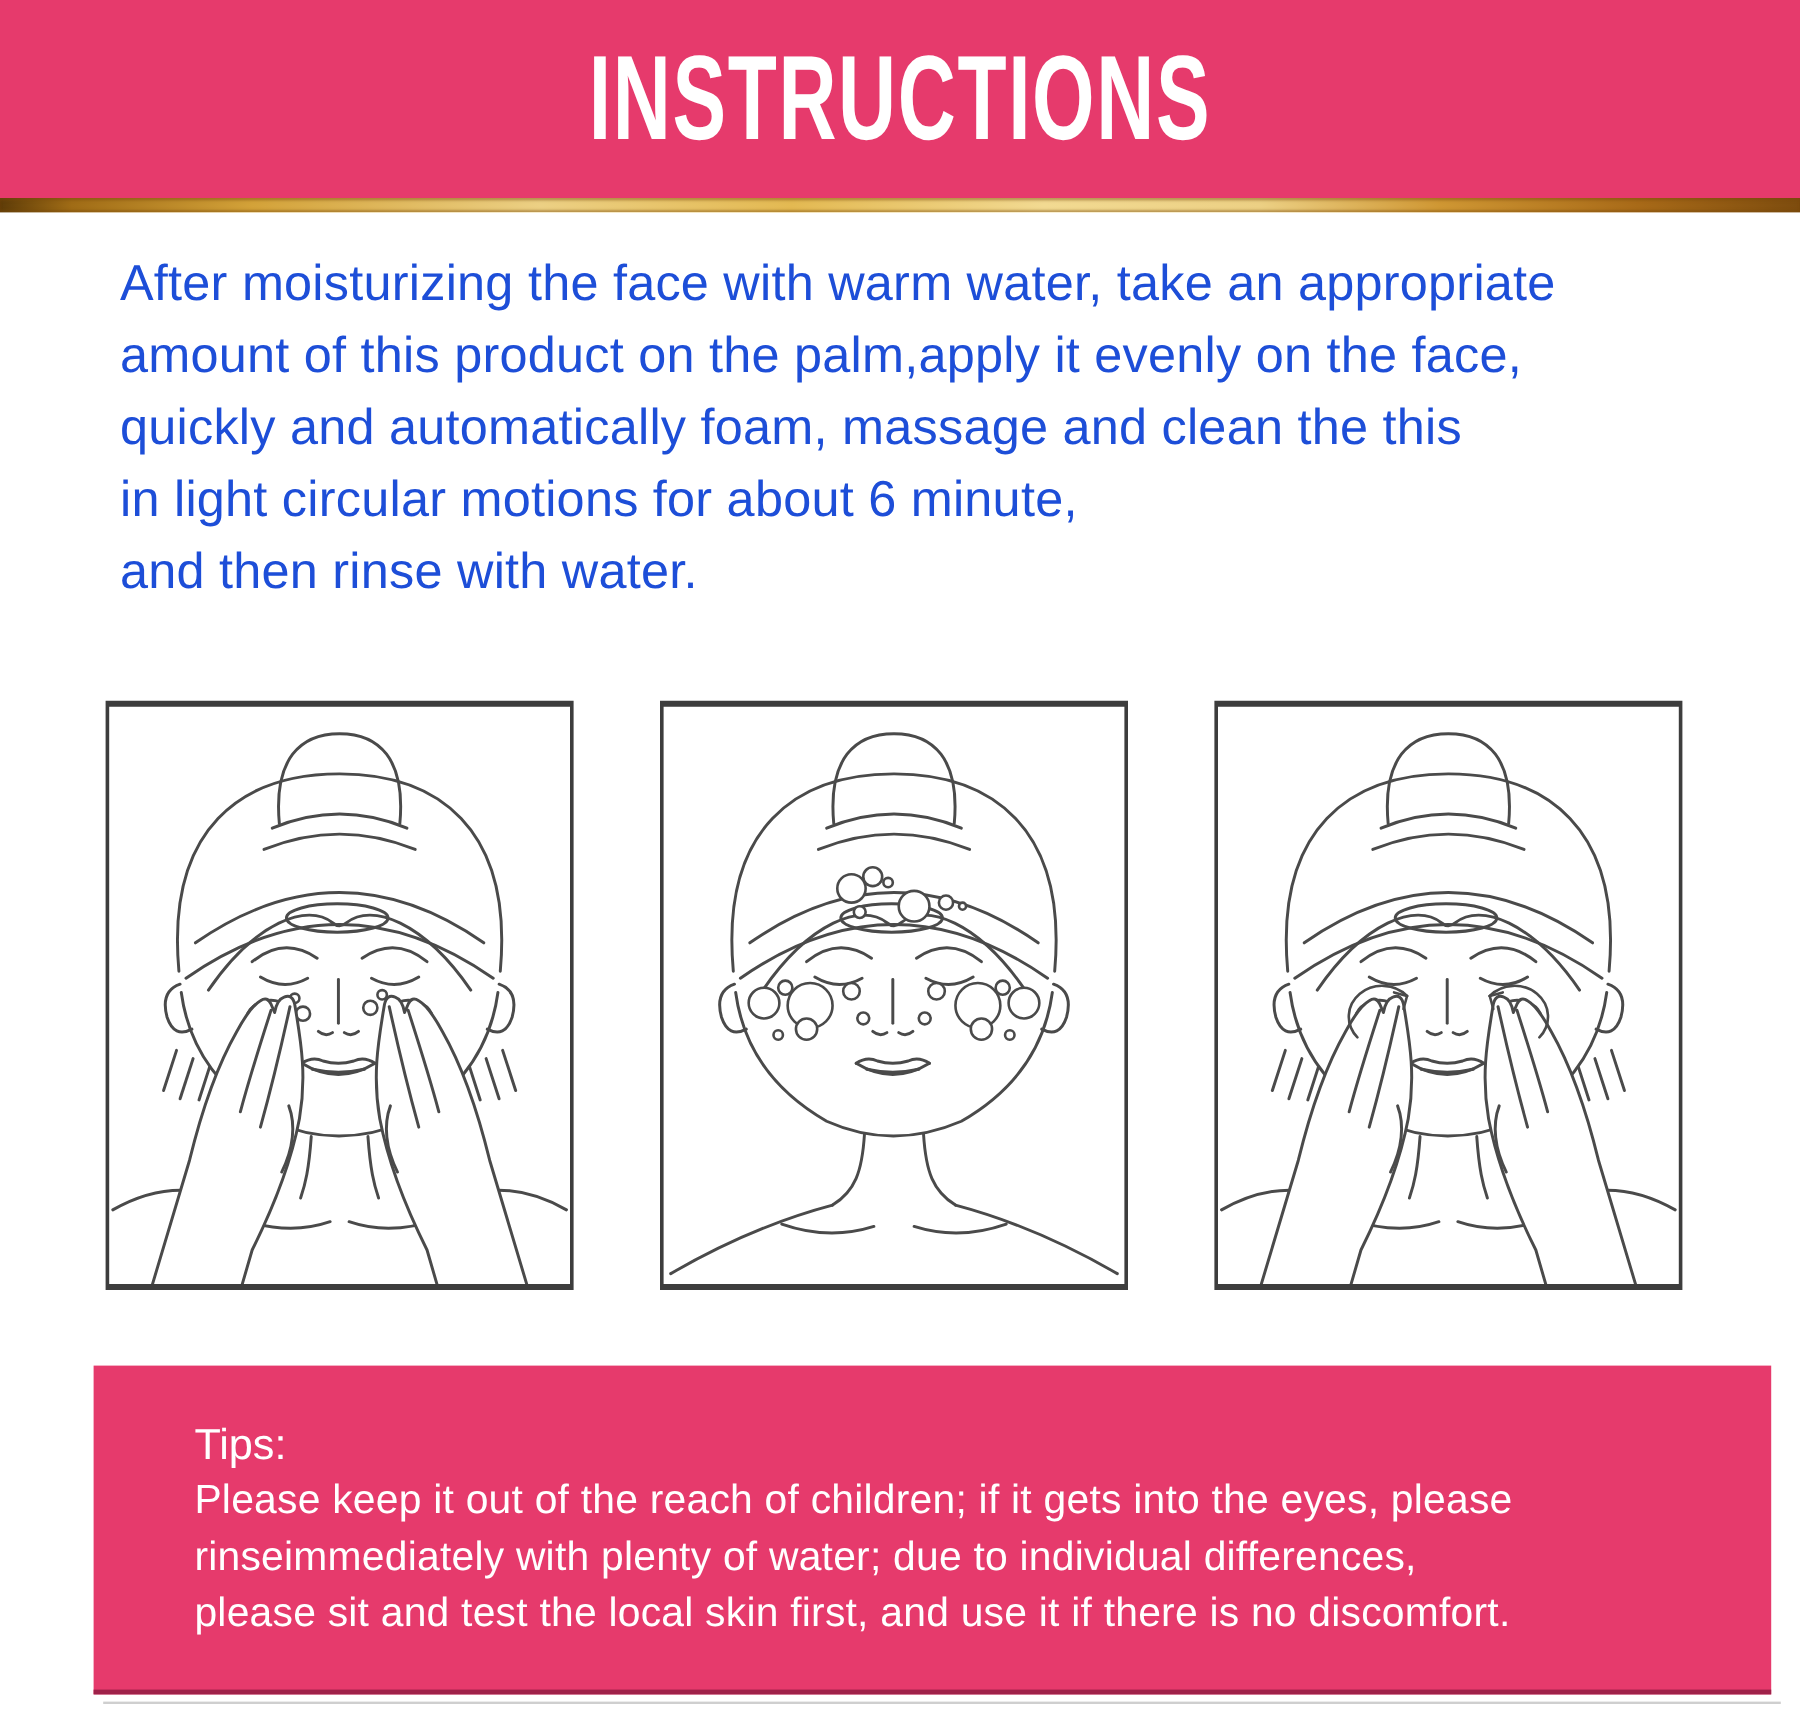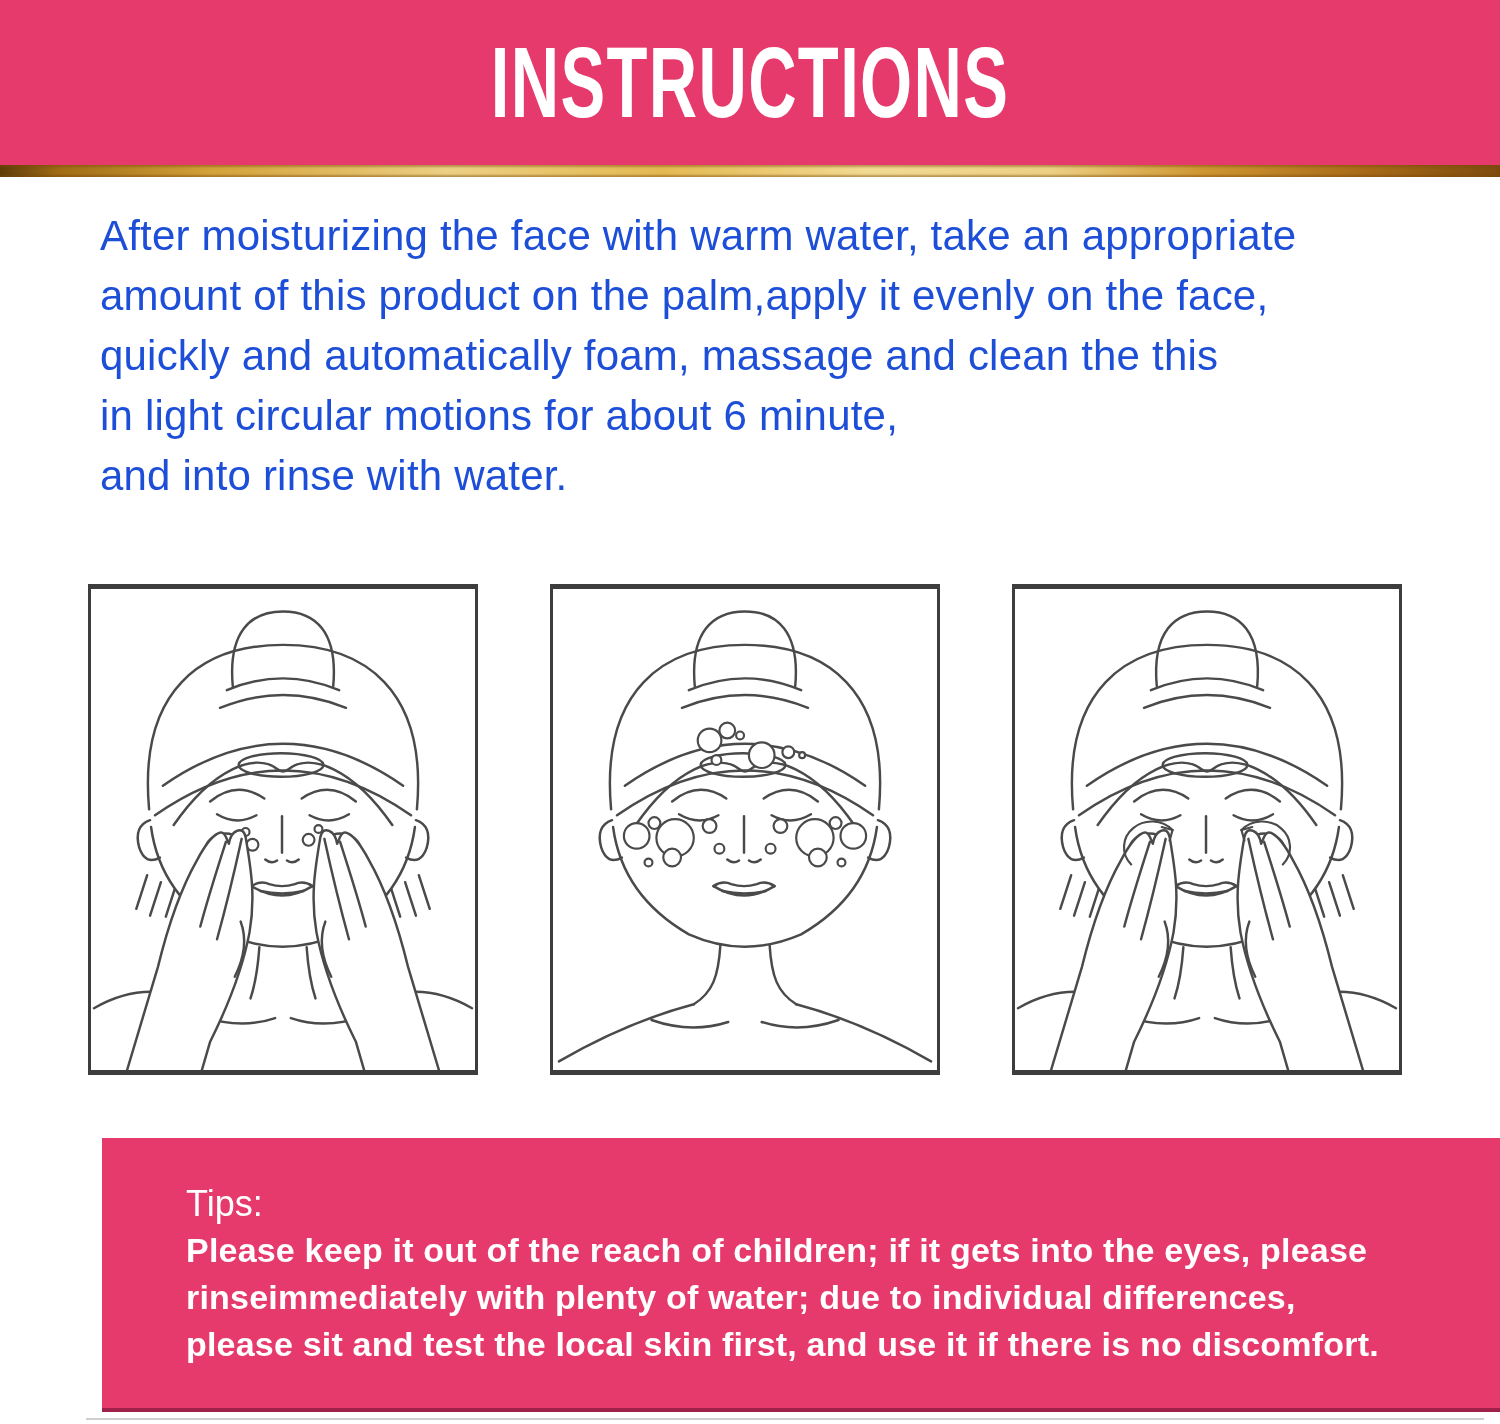--- a/index.html
+++ b/index.html
@@ -29,26 +29,26 @@
   }
   
   .panels{position:absolute;left:88px;top:584px;display:flex;gap:72px;}
   .panel{
     width:390px;height:491px;box-sizing:border-box;background:#ffffff;
     border:3px solid #3d3d3d;border-top-width:5px;border-bottom-width:5px;
   }
   .panel svg{display:block;width:100%;height:100%;}
   
   .tips{
-    position:absolute;left:102px;top:1138px;width:1398px;height:274px;box-sizing:border-box;
+    position:absolute;left:78px;top:1138px;width:1398px;height:274px;box-sizing:border-box;
     background:#e63a6c;border-bottom:4px solid #9f2149;
     color:#ffffff;padding:42px 40px 0 84px;
   }
   .tips .heading{font-size:36px;line-height:47px;font-weight:300;}
-  .tips .line{font-size:34px;line-height:47px;font-weight:700;letter-spacing:.2px;}
+  .tips .line{font-size:34px;line-height:47px;font-weight:400;letter-spacing:.2px;}
   .shadow-line{
     position:absolute;left:86px;top:1418px;width:1398px;height:2px;background:#cfcfcf;
   }
   .defs-holder{position:absolute;width:0;height:0;overflow:hidden;}
 </style>
 </head>
 <body>
 
 <div class="page">
 
@@ -154,21 +154,21 @@
   <div class="hdr">
     <h1>INSTRUCTIONS</h1>
   </div>
   <div class="gold"></div>
 
   <div class="intro">
     <div>After moisturizing the face with warm water, take an appropriate</div>
     <div>amount of this product on the palm,apply it evenly on the face,</div>
     <div>quickly and automatically foam, massage and clean the this</div>
     <div>in light circular motions for about 6 minute,</div>
-    <div>and into rinse with water.</div>
+    <div>and then rinse with water.</div>
   </div>
 
   <div class="panels">
 
     <div class="panel">
       <svg viewBox="0 0 390 485">
         <use href="#gFace"></use>
         <use href="#gShouldersHands"></use>
         <use href="#gBubblesSmall"></use>
         <use href="#gHandL"></use>

